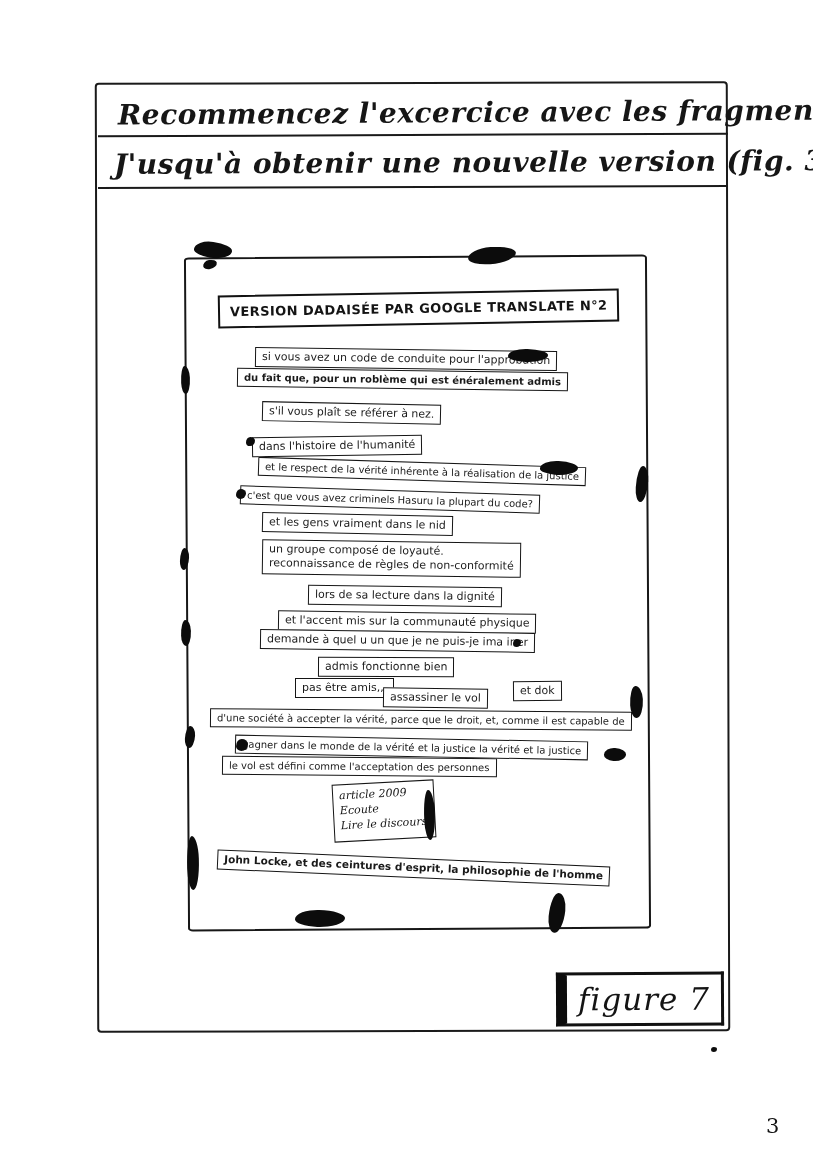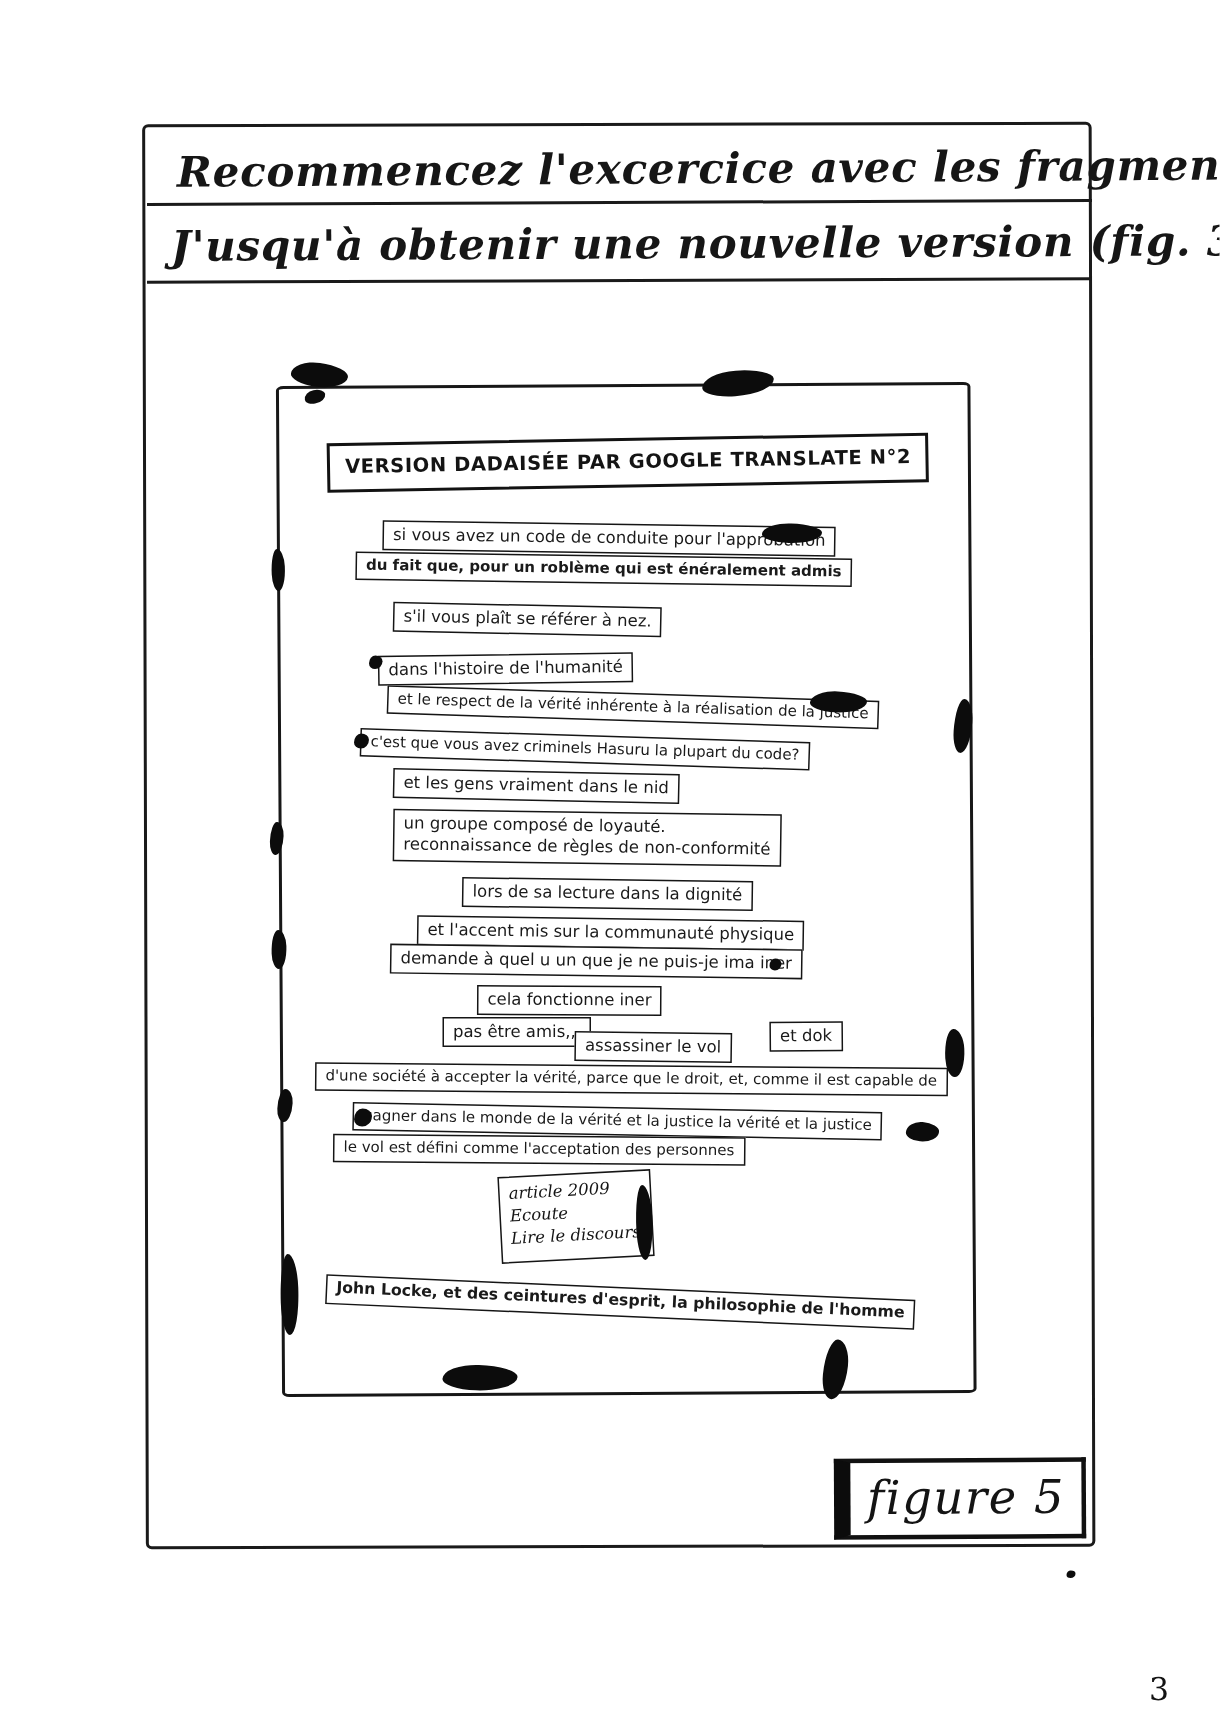--- a/index.html
+++ b/index.html
@@ -90,38 +90,38 @@
 <div class="frag" style="left:262px; top:403px; transform:rotate(1.2deg);">s'il vous plaît se référer à nez.</div>
 <div class="frag" style="left:252px; top:436px; transform:rotate(-0.8deg);">dans l'histoire de l'humanité</div>
 <div class="frag small" style="left:258px; top:462px; transform:rotate(1.8deg);">et le respect de la vérité inhérente à la réalisation de la justice</div>
 <div class="frag small" style="left:240px; top:490px; transform:rotate(1.8deg);">c'est que vous avez criminels Hasuru la plupart du code?</div>
 <div class="frag" style="left:262px; top:514px; transform:rotate(1.2deg);">et les gens vraiment dans le nid</div>
 <div class="frag two-line" style="left:262px; top:541px; transform:rotate(0.8deg);">un groupe composé de loyauté.
 reconnaissance de règles de non-conformité</div>
 <div class="frag" style="left:308px; top:586px; transform:rotate(0.8deg);">lors de sa lecture dans la dignité</div>
 <div class="frag" style="left:278px; top:612px; transform:rotate(0.8deg);">et l'accent mis sur la communauté physique</div>
 <div class="frag" style="left:260px; top:631px; transform:rotate(0.8deg);">demande à quel  u un que je ne puis-je ima  iner</div>
-<div class="frag" style="left:318px; top:657px; transform:rotate(0.3deg);">cela fonctionne iner</div>
+<div class="frag" style="left:318px; top:657px; transform:rotate(0.3deg);">admis fonctionne bien</div>
 <div class="frag" style="left:295px; top:678px; transform:rotate(0deg);">pas être amis,,,</div>
 <div class="frag" style="left:383px; top:688px; transform:rotate(0.8deg);">assassiner le vol</div>
 <div class="frag" style="left:513px; top:681px; transform:rotate(-0.5deg);">et dok</div>
 <div class="frag small" style="left:210px; top:710px; transform:rotate(0.5deg);">d'une société à accepter la vérité, parce que le droit, et, comme il est capable de</div>
 <div class="frag small" style="left:235px; top:738px; transform:rotate(1.1deg);">gagner dans le monde de la vérité et la justice  la vérité et la justice</div>
 <div class="frag small" style="left:222px; top:757px; transform:rotate(0.5deg);">le vol est défini comme l'acceptation des personnes</div>
 
 <div class="note">
   <div>article  2009</div>
   <div>Ecoute</div>
   <div>Lire le discours</div>
 </div>
 
 <div class="frag footer-strip" style="left:217px; top:858px;">John Locke, et des ceintures d'esprit, la philosophie de l'homme</div>
 
 <div class="figure-box">
-  <span class="figure-text">figure 5</span>
+  <span class="figure-text">figure 7</span>
 </div>
 
 <div class="page-num">3</div>
 
 <div class="blob" style="left:194px; top:242px; width:38px; height:16px; transform:rotate(8deg);"></div>
 <div class="blob" style="left:203px; top:260px; width:14px; height:9px; transform:rotate(-10deg);"></div>
 <div class="blob" style="left:468px; top:247px; width:48px; height:17px; transform:rotate(-4deg);"></div>
 <div class="blob" style="left:508px; top:349px; width:40px; height:13px; transform:rotate(2deg);"></div>
 <div class="blob" style="left:540px; top:461px; width:38px; height:14px; transform:rotate(3deg);"></div>
 <div class="blob" style="left:246px; top:437px; width:9px; height:9px;"></div>

